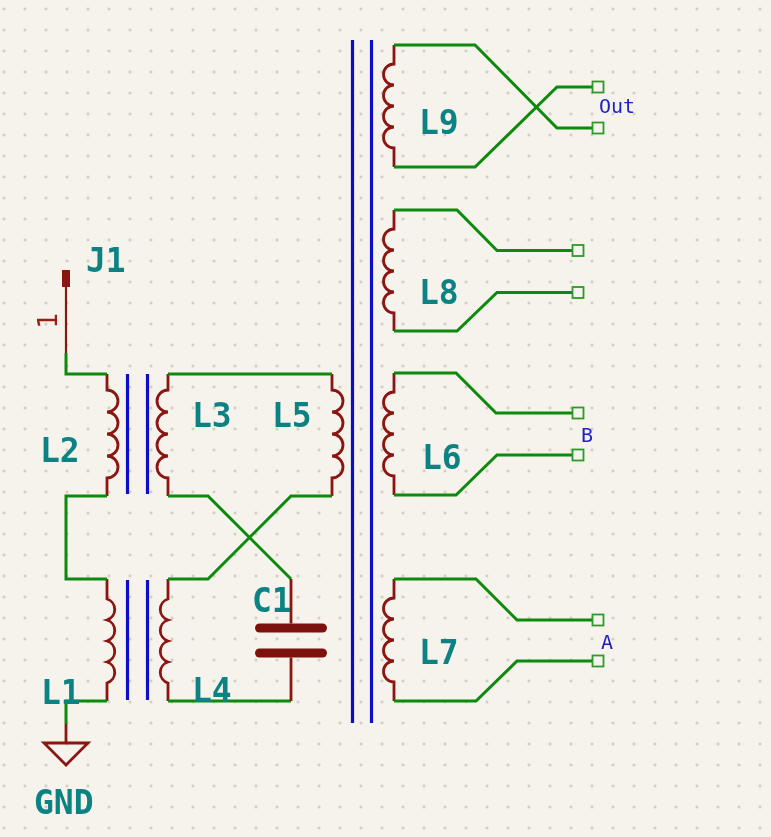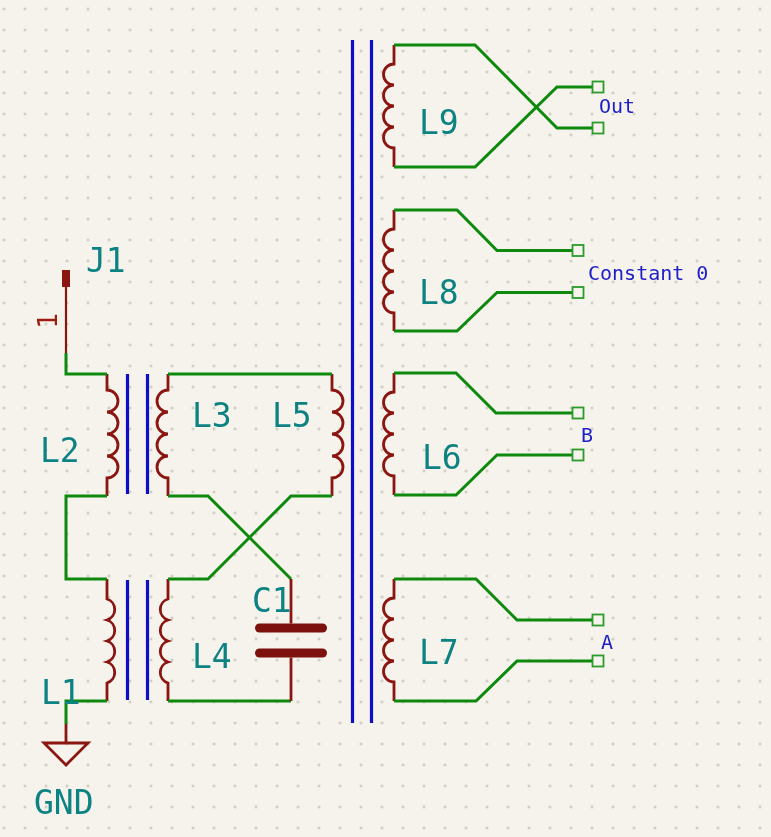--- a/index.html
+++ b/index.html
@@ -13,21 +13,21 @@
   }
   svg.sch{position:absolute;left:0;top:0;}
   .wire{stroke:#0d8a0d;stroke-width:3;fill:none;stroke-linejoin:miter;stroke-linecap:butt;}
   .coil{stroke:#8a1511;stroke-width:2.8;fill:none;stroke-linecap:butt;}
   .sym{stroke:#8a1511;stroke-width:2.8;fill:none;}
   .symfill{fill:#8a1511;stroke:none;}
   .plate{fill:#7d110e;stroke:none;}
   .core{stroke:#0e0ec8;stroke-width:3.2;fill:none;}
   .pinsq{stroke:#2b9b2b;stroke-width:1.8;fill:none;}
   .t{position:absolute;line-height:1;white-space:pre;}
-  .teal{color:#0d8282;font-size:33px;}
+  .teal{color:#0d8282;font-size:33px;font-weight:bold;}
   .blue{color:#2020c8;font-size:20px;}
   .pinred{color:#9c1d12;font-size:26px;transform:translate(-50%,-50%) rotate(-90deg);}
 </style>
 </head>
 <body>
 
 <div class="canvas">
 
   <svg class="sch" width="771" height="837" viewBox="0 0 771 837">
 
@@ -99,26 +99,25 @@
     </g>
   </svg>
 
   <div class="t teal" style="left:86px;top:244px">J1</div>
   <div class="t pinred" style="left:48px;top:321px">1</div>
 
   <div class="t teal" style="left:40px;top:434px">L2</div>
   <div class="t teal" style="left:192px;top:399px">L3</div>
   <div class="t teal" style="left:272px;top:399px">L5</div>
   <div class="t teal" style="left:41px;top:676px">L1</div>
-  <div class="t teal" style="left:192px;top:640px">L4</div>
+  <div class="t teal" style="left:192px;top:674px">L4</div>
   <div class="t teal" style="left:419px;top:106px">L9</div>
   <div class="t teal" style="left:419px;top:276px">L8</div>
   <div class="t teal" style="left:422px;top:441px">L6</div>
   <div class="t teal" style="left:419px;top:636px">L7</div>
   <div class="t teal" style="left:252px;top:584px">C1</div>
   <div class="t teal" style="left:34px;top:786px">GND</div>
 
   <div class="t blue" style="left:599px;top:96px">Out</div>
-  <div class="t blue" style="left:588px;top:263px">Constant 0</div>
   <div class="t blue" style="left:581px;top:425px">B</div>
   <div class="t blue" style="left:601px;top:632px">A</div>
 
 </div>
 
 </body></html>

